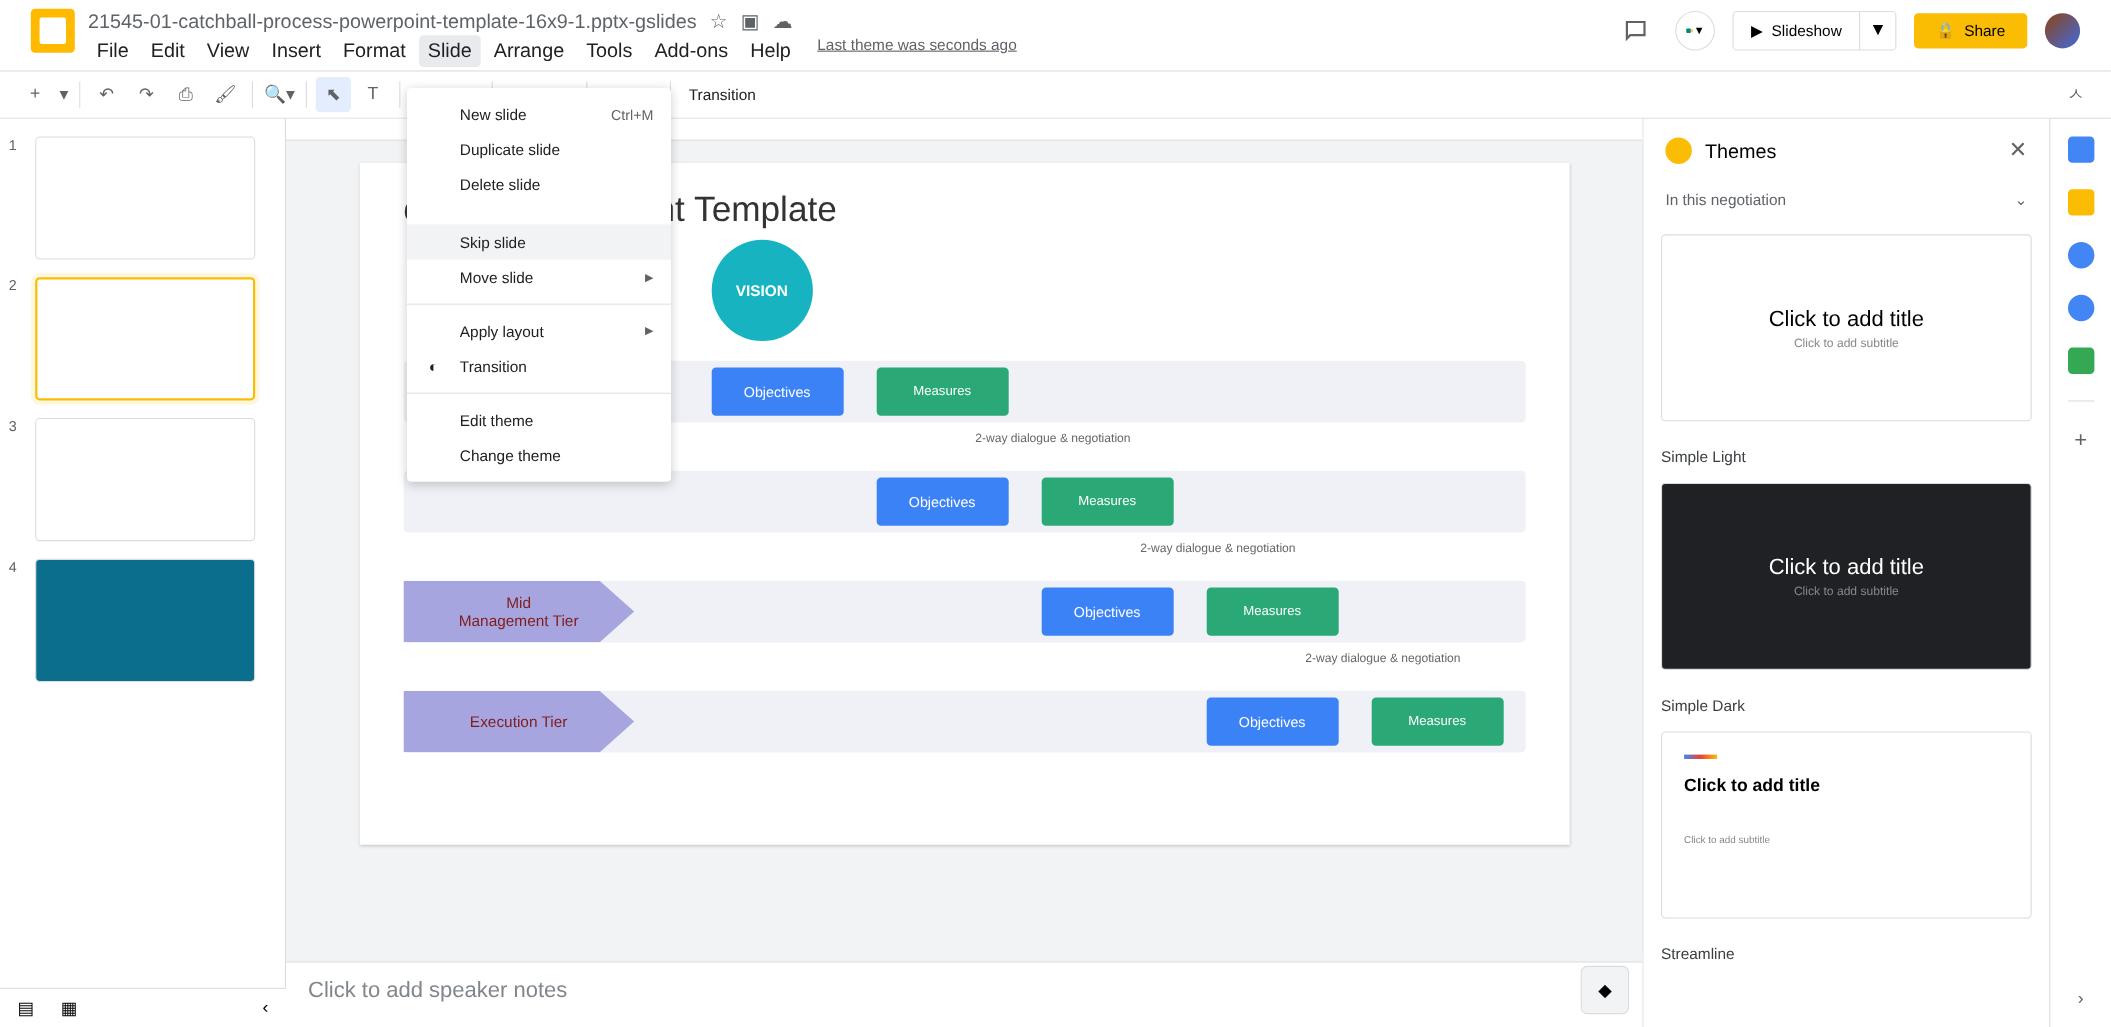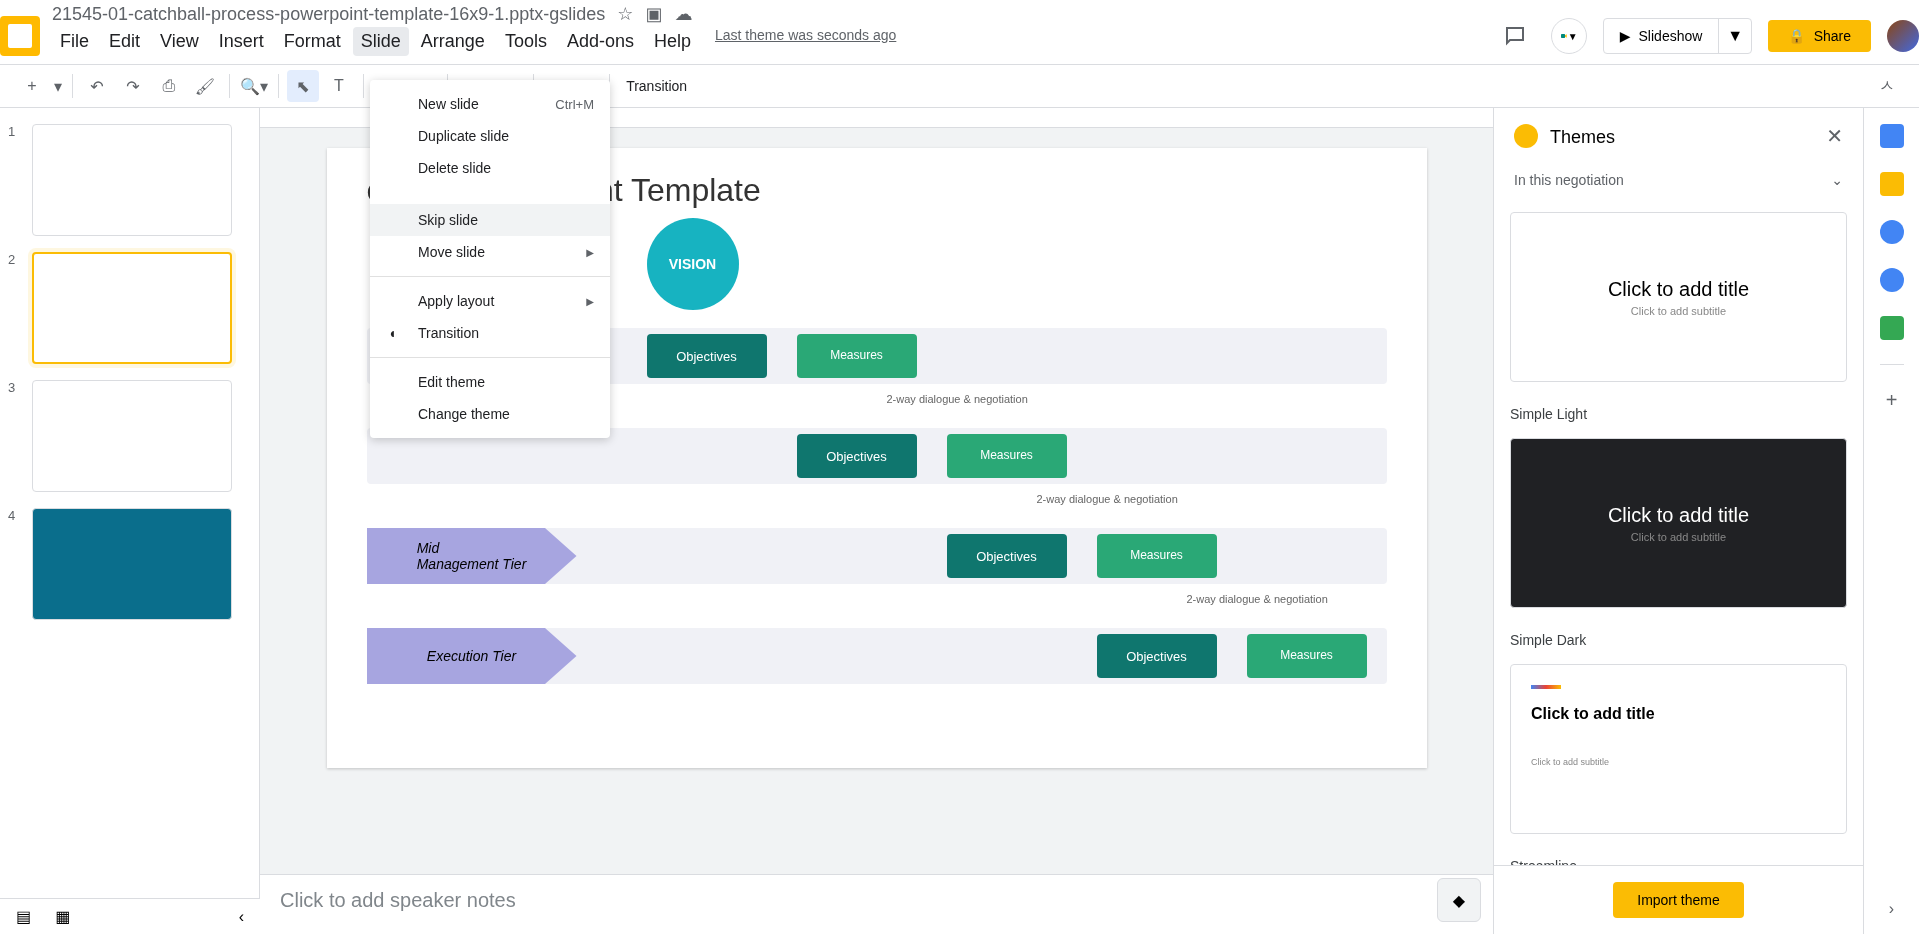--- a/index.html
+++ b/index.html
@@ -1,18 +1,18 @@
 <!DOCTYPE html>
 <html><head>
 <meta charset="utf-8">
 <style>
 * { box-sizing: border-box; margin: 0; padding: 0; font-family: Arial, sans-serif; }
 body { width: 1919px; height: 934px; overflow: hidden; background: #fff; }
 
-.header { height: 64px; display: flex; align-items: flex-end; padding: 8px 0; }
+.header { height: 64px; display: flex; align-items: flex-start; padding: 8px 28px; }
 .logo { width: 40px; height: 40px; background: #ffba00; border-radius: 4px; margin-right: 12px; position: relative; }
 .logo::after { content: ''; position: absolute; top: 8px; left: 8px; right: 8px; bottom: 8px; background: #fff; border-radius: 2px; }
 .title-area { flex: 1; }
 .doc-title { font-size: 18px; color: #5f6368; display: flex; align-items: center; gap: 12px; }
 .menu-bar { display: flex; gap: 4px; margin-top: 2px; }
 .menu-item { padding: 4px 8px; font-size: 18px; color: #202124; cursor: pointer; border-radius: 4px; }
 .menu-item.active { background: #e8eaed; }
 .last-edit { font-size: 14px; color: #5f6368; text-decoration: underline; margin-left: 12px; cursor: pointer; }
 .header-right { display: flex; align-items: center; gap: 16px; }
 .icon-btn { width: 40px; height: 40px; display: flex; align-items: center; justify-content: center; cursor: pointer; border-radius: 50%; }
@@ -39,22 +39,22 @@
 .thumb.selected { border: 2px solid #fbbc04; box-shadow: 0 0 0 4px #fef7e0; }
 
 .canvas-area { flex: 1; background: #f1f3f4; display: flex; flex-direction: column; position: relative; }
 .ruler-h { height: 20px; background: #fff; border-bottom: 1px solid #dadce0; }
 .canvas-inner { flex: 1; display: flex; justify-content: center; align-items: flex-start; padding: 20px; overflow: auto; }
 .slide-canvas { width: 1100px; height: 620px; background: #fff; box-shadow: 0 1px 3px rgba(0,0,0,0.2); position: relative; }
 
 .slide-title { font-size: 32px; color: #333; position: absolute; top: 24px; left: 40px; }
 .vision-circle { width: 92px; height: 92px; background: #17b3c1; border-radius: 50%; color: #fff; font-weight: bold; display: flex; align-items: center; justify-content: center; position: absolute; top: 70px; left: 320px; font-size: 14px; }
 .tier-row { position: absolute; left: 40px; right: 40px; height: 56px; background: #f0f1f6; border-radius: 4px; display: flex; align-items: center; }
-.tier-arrow { width: 210px; height: 56px; background: #a7a5e0; display: flex; align-items: center; justify-content: center; color: #000000; font-size: 14px; font-weight: 500; position: relative; clip-path: polygon(0 0, 85% 0, 100% 50%, 85% 100%, 0 100%); font-style: italic; }
-.obj-box { width: 120px; height: 44px; background: #0f766e; color: #fff; font-size: 13px; display: flex; align-items: center; justify-content: center; border-radius: 4px; position: absolute; }
+.tier-arrow { width: 210px; height: 56px; background: #a7a5e0; display: flex; align-items: center; justify-content: center; color: #7f1d1d; font-size: 14px; font-weight: 500; position: relative; text-align: center; clip-path: polygon(0 0, 85% 0, 100% 50%, 85% 100%, 0 100%); }
+.obj-box { width: 120px; height: 44px; background: #3b82f6; color: #fff; font-size: 13px; display: flex; align-items: center; justify-content: center; border-radius: 4px; position: absolute; }
 .meas-box { width: 120px; height: 44px; background: #2aa876; color: #fff; font-size: 12px; display: flex; align-items: center; justify-content: center; border-radius: 4px; position: absolute; flex-direction: column; line-height: 1.1; }
 .dialogue-label { position: absolute; font-size: 11px; color: #666; }
 
 .notes-area { height: 60px; background: #fff; border-top: 1px solid #dadce0; padding: 14px 20px; font-size: 20px; color: #80868b; }
 .notes-handle { height: 8px; display: flex; justify-content: center; align-items: center; background: #f1f3f4; }
 .notes-handle span { width: 30px; height: 4px; display: flex; gap: 2px; }
 
 .themes-panel { width: 370px; border-left: 1px solid #dadce0; display: flex; flex-direction: column; background: #fff; }
 .themes-header { padding: 16px 20px; display: flex; align-items: flex-end; gap: 12px; font-size: 18px; }
 .themes-header .spacer { flex: 1; }
@@ -250,23 +250,20 @@
         <div class="theme-sub-text">Click to add subtitle</div>
       </div>
       <div class="theme-label">Simple Dark</div>
       <div class="theme-card" style="align-items:flex-start;padding:20px;justify-content:flex-start">
         <div style="width:30px;height:4px;background:linear-gradient(90deg,#4285f4,#ea4335,#fbbc04);margin-bottom:12px"></div>
         <div class="theme-title-text" style="font-weight:bold;font-size:16px">Click to add title</div>
         <div class="theme-sub-text" style="margin-top:30px;font-size:9px">Click to add subtitle</div>
       </div>
       <div class="theme-label">Streamline</div>
     </div>
-    <div class="themes-footer">
-      <div class="import-btn">Import theme</div>
-    </div>
   </div>
 
   <div class="side-rail">
     <div class="rail-icon" style="background:#4285f4"></div>
     <div class="rail-icon" style="background:#fbbc04"></div>
     <div class="rail-icon" style="background:#4285f4;border-radius:50%"></div>
     <div class="rail-icon" style="background:#4285f4;border-radius:50%"></div>
     <div class="rail-icon" style="background:#34a853"></div>
     <div style="height:1px;width:24px;background:#dadce0"></div>
     <div style="font-size:20px;color:#5f6368">+</div>

